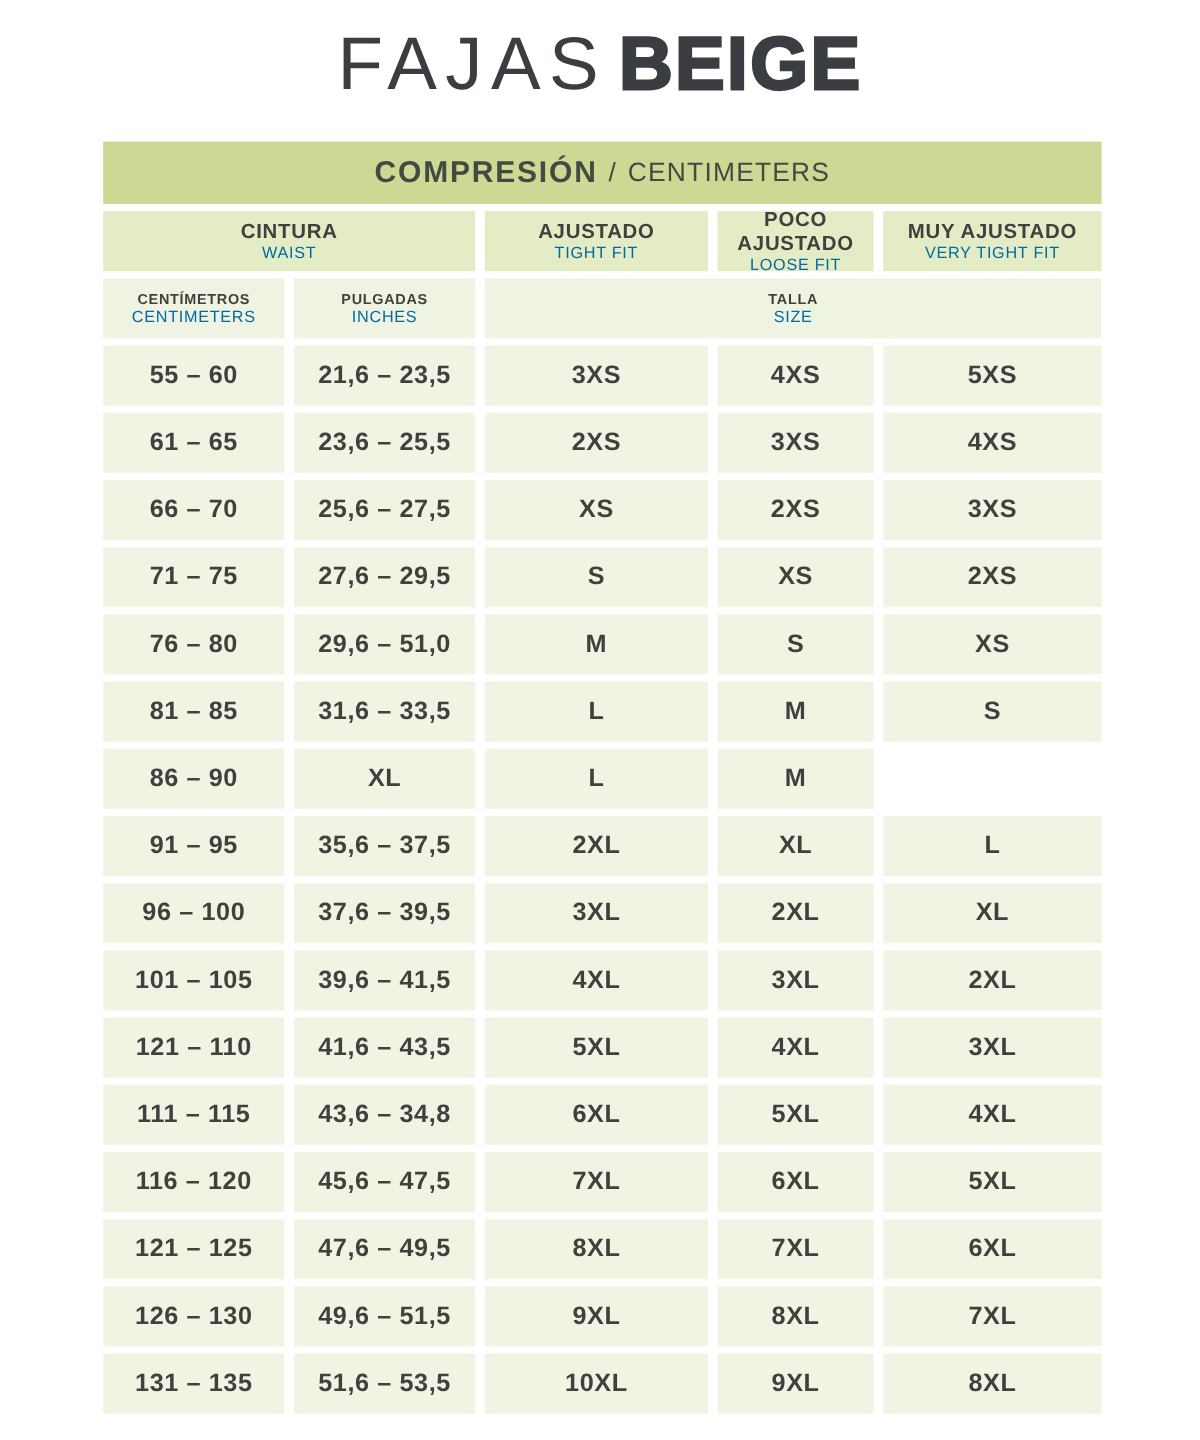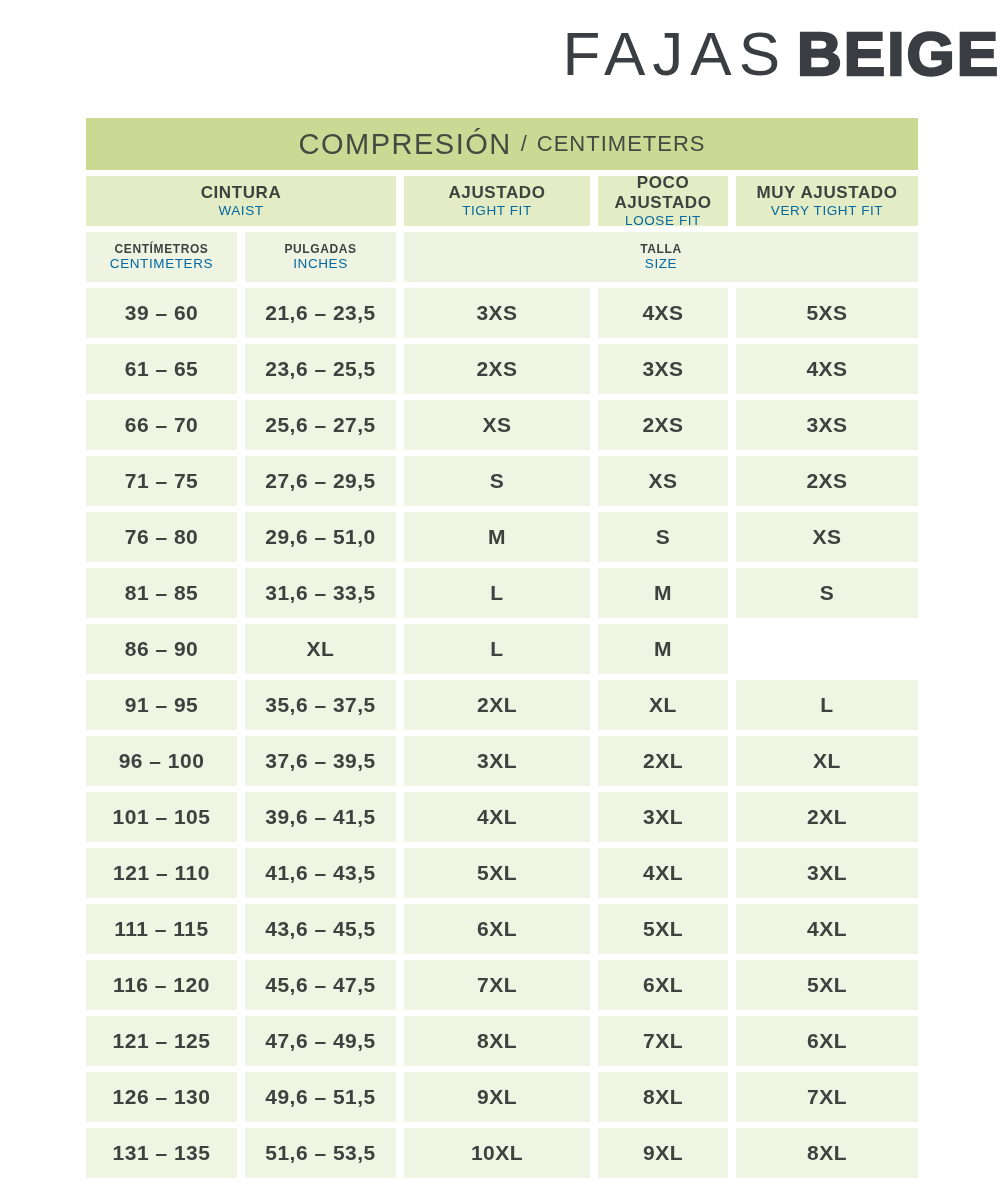--- a/index.html
+++ b/index.html
@@ -10,21 +10,21 @@
     height: 1200px;
     background: #ffffff;
     font-family: "Liberation Sans", sans-serif;
     overflow: hidden;
   }
   .title {
     position: absolute;
     top: 14px;
     left: 0;
     width: 100%;
-    text-align: right;
+    text-align: center;
     color: #3a3e42;
     font-size: 62px;
     line-height: 1.3;
     white-space: nowrap;
   }
   .title-light {
     font-weight: 400;
     letter-spacing: 7px;
   }
   .title-bold {
@@ -43,22 +43,22 @@
     height: 52px;
     background: #cbd995;
     display: flex;
     align-items: center;
     justify-content: center;
     gap: 9px;
     margin-bottom: 6px;
     color: #454a41;
   }
   .banner-bold {
-    font-size: 29px;
-    font-weight: 400;
+    font-size: 25px;
+    font-weight: 700;
     letter-spacing: 1.5px;
   }
   .banner-light {
     font-size: 22px;
     font-weight: 400;
     letter-spacing: 1px;
   }
   .grid-row {
     display: grid;
     grid-template-columns: 151px 151px 186px 130px 182px;
@@ -144,21 +144,21 @@
         <div class="hdr-sub">INCHES</div>
       </div>
       <div class="cell subhdr span3">
         <div class="hdr-main">TALLA</div>
         <div class="hdr-sub">SIZE</div>
       </div>
     </div>
 
     <div id="data-rows">
         <div class="grid-row">
-    <div class="cell datacell">39 – 60</div>
+    <div class="cell datacell">55 – 60</div>
     <div class="cell datacell">21,6 – 23,5</div>
     <div class="cell datacell">3XS</div>
     <div class="cell datacell">4XS</div>
     <div class="cell datacell">5XS</div>
   </div>
         <div class="grid-row">
     <div class="cell datacell">61 – 65</div>
     <div class="cell datacell">23,6 – 25,5</div>
     <div class="cell datacell">2XS</div>
     <div class="cell datacell">3XS</div>
@@ -221,21 +221,21 @@
   </div>
         <div class="grid-row">
     <div class="cell datacell">121 – 110</div>
     <div class="cell datacell">41,6 – 43,5</div>
     <div class="cell datacell">5XL</div>
     <div class="cell datacell">4XL</div>
     <div class="cell datacell">3XL</div>
   </div>
         <div class="grid-row">
     <div class="cell datacell">111 – 115</div>
-    <div class="cell datacell">43,6 – 45,5</div>
+    <div class="cell datacell">43,6 – 34,8</div>
     <div class="cell datacell">6XL</div>
     <div class="cell datacell">5XL</div>
     <div class="cell datacell">4XL</div>
   </div>
         <div class="grid-row">
     <div class="cell datacell">116 – 120</div>
     <div class="cell datacell">45,6 – 47,5</div>
     <div class="cell datacell">7XL</div>
     <div class="cell datacell">6XL</div>
     <div class="cell datacell">5XL</div>

